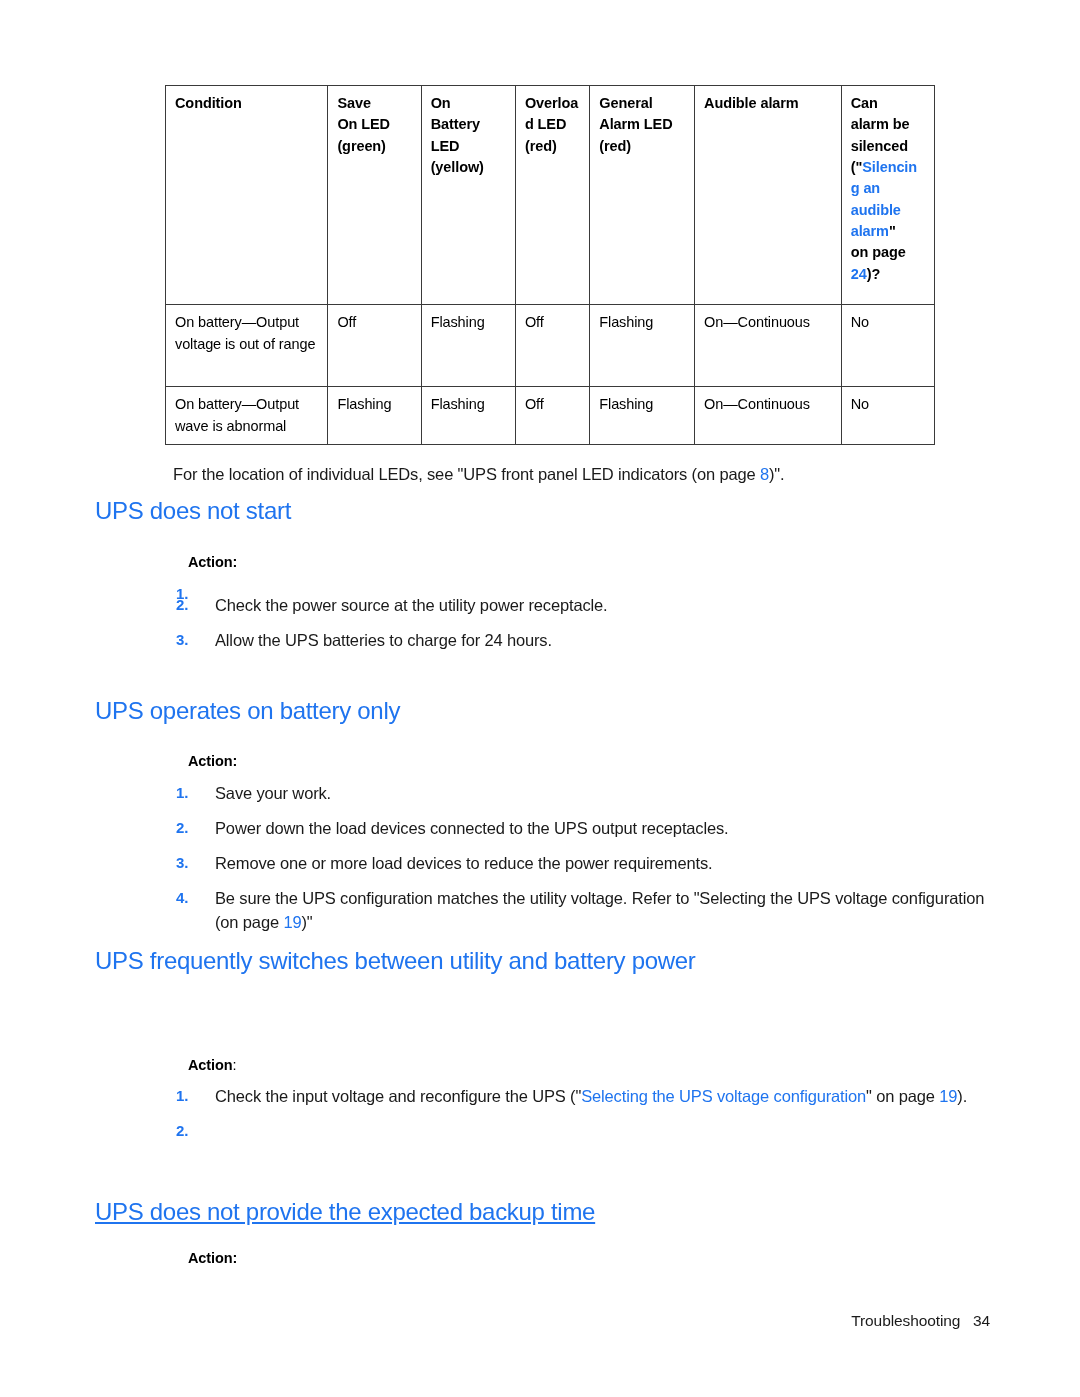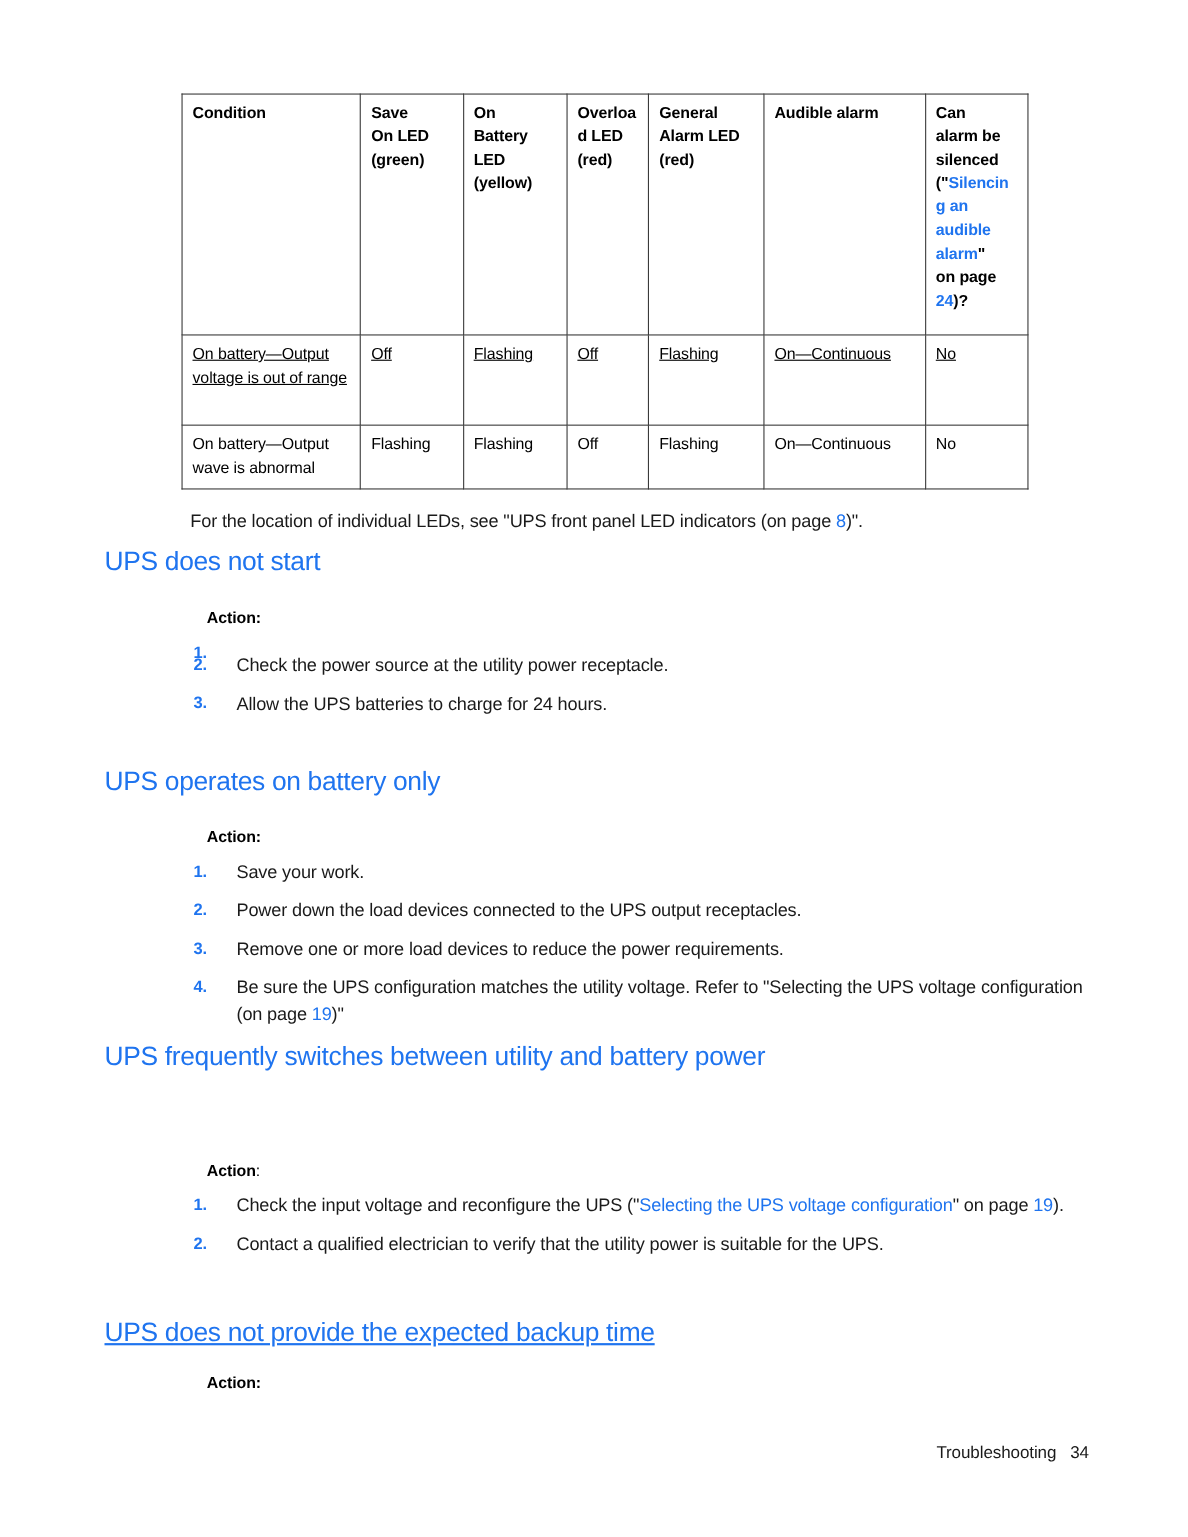--- a/index.html
+++ b/index.html
@@ -46,21 +46,21 @@
     font-size: 14.5px;
     line-height: 1.47;
     letter-spacing: -0.1px;
     height: 205px;
   }
   table.led-table tbody td {
     font-size: 14.5px;
     line-height: 1.5;
     letter-spacing: -0.1px;
   }
-  .row-tall td { height: 68px; text-decoration: underline; }
+  .row-tall td { height: 68px; }
   .row-short td { height: 38px; }
 
   .col-cond  { width: 155px; }
   .col-pwr   { width: 89px; }
   .col-batt  { width: 90px; }
   .col-ovl   { width: 71px; }
   .col-gen   { width: 100px; }
   .col-aud   { width: 140px; }
   .col-can   { width: 89px; }
 
@@ -270,21 +270,20 @@
 
   <h1 class="sec h-freq">UPS frequently switches between utility and battery power</h1>
   <div class="action a3"><span>Action</span><span class="thin-colon">:</span></div>
   <ol class="steps steps-freq">
     <li>
       <span class="num">1.</span>
       <span>Check the input voltage and reconfigure the UPS ("</span><span class="xref">Selecting the UPS voltage configuration</span><span>" on page </span><span class="xref">19</span><span>).</span>
     </li>
     <li>
       <span class="num">2.</span>
-      <span>Contact a qualified electrician to verify that the utility power is suitable for the UPS.</span>
     </li>
   </ol>
 
   <h1 class="sec h-backup">UPS does not provide the expected backup time</h1>
   <div class="action a4"><span>Action</span><span>:</span></div>
 
   <div class="footer">Troubleshooting   34</div>
 
 </div>
 

